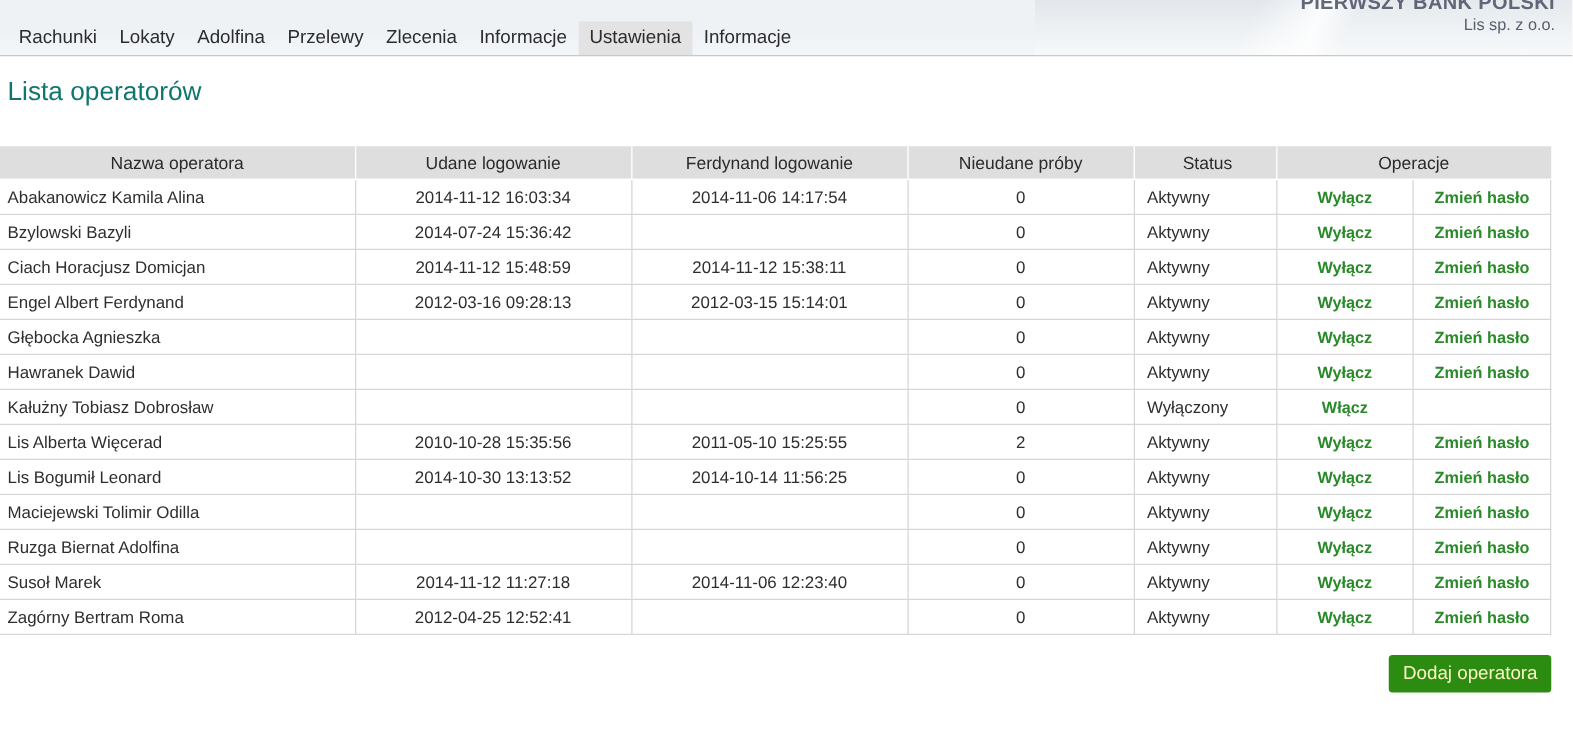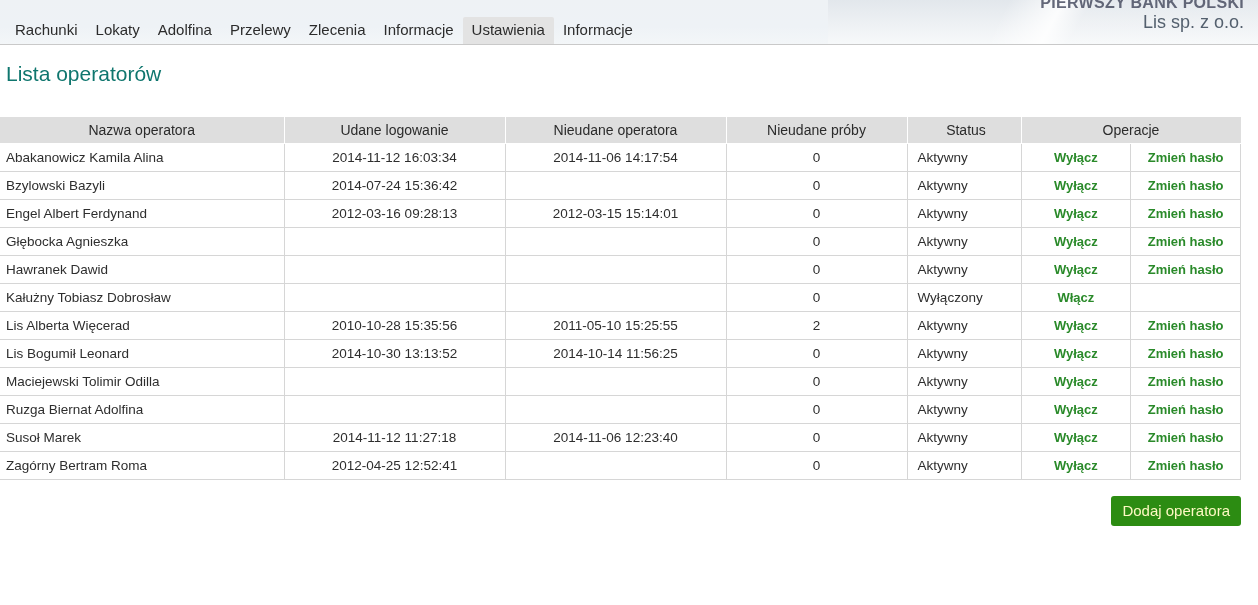--- a/index.html
+++ b/index.html
@@ -41,21 +41,21 @@
     font-weight: bold;
     color: #4a4f63;
     letter-spacing: 0.3px;
     white-space: nowrap;
     opacity: 0.85;
   }
   .bank-sub {
     position: absolute;
     right: 14px;
     top: 12px;
-    font-size: 18px;
+    font-size: 13px;
     color: #54606e;
     white-space: nowrap;
   }
 
   .nav {
     position: absolute;
     left: 0;
     bottom: 0;
     display: flex;
     align-items: flex-end;
@@ -178,21 +178,21 @@
 </div>
 
 <h1 class="page-title" style="color: #0f766e;">Lista operatorów</h1>
 
 <div class="table-wrap">
   <table class="operators">
     <thead>
       <tr>
         <th class="col-name">Nazwa operatora</th>
         <th class="col-ok">Udane logowanie</th>
-        <th class="col-fail">Nieudane operatora</th>
+        <th class="col-fail">Ferdynand logowanie</th>
         <th class="col-tries">Nieudane próby</th>
         <th class="col-status" style="text-align:center">Status</th>
         <th colspan="2">Operacje</th>
       </tr>
     </thead>
     <tbody>
         <tr>
           <td class="col-name">Abakanowicz Kamila Alina</td>
           <td class="col-ok">2014-11-12 16:03:34</td>
           <td class="col-fail">2014-11-06 14:17:54</td>
@@ -204,20 +204,29 @@
         <tr>
           <td class="col-name">Bzylowski Bazyli</td>
           <td class="col-ok">2014-07-24 15:36:42</td>
           <td class="col-fail"></td>
           <td class="col-tries">0</td>
           <td class="col-status">Aktywny</td>
           <td class="col-op1"><span class="op-link">Wyłącz</span></td>
           <td class="col-op2"><span class="op-link">Zmień hasło</span></td>
         </tr>
         <tr>
+          <td class="col-name">Ciach Horacjusz Domicjan</td>
+          <td class="col-ok">2014-11-12 15:48:59</td>
+          <td class="col-fail">2014-11-12 15:38:11</td>
+          <td class="col-tries">0</td>
+          <td class="col-status">Aktywny</td>
+          <td class="col-op1"><span class="op-link">Wyłącz</span></td>
+          <td class="col-op2"><span class="op-link">Zmień hasło</span></td>
+        </tr>
+        <tr>
           <td class="col-name">Engel Albert Ferdynand</td>
           <td class="col-ok">2012-03-16 09:28:13</td>
           <td class="col-fail">2012-03-15 15:14:01</td>
           <td class="col-tries">0</td>
           <td class="col-status">Aktywny</td>
           <td class="col-op1"><span class="op-link">Wyłącz</span></td>
           <td class="col-op2"><span class="op-link">Zmień hasło</span></td>
         </tr>
         <tr>
           <td class="col-name">Głębocka Agnieszka</td>

